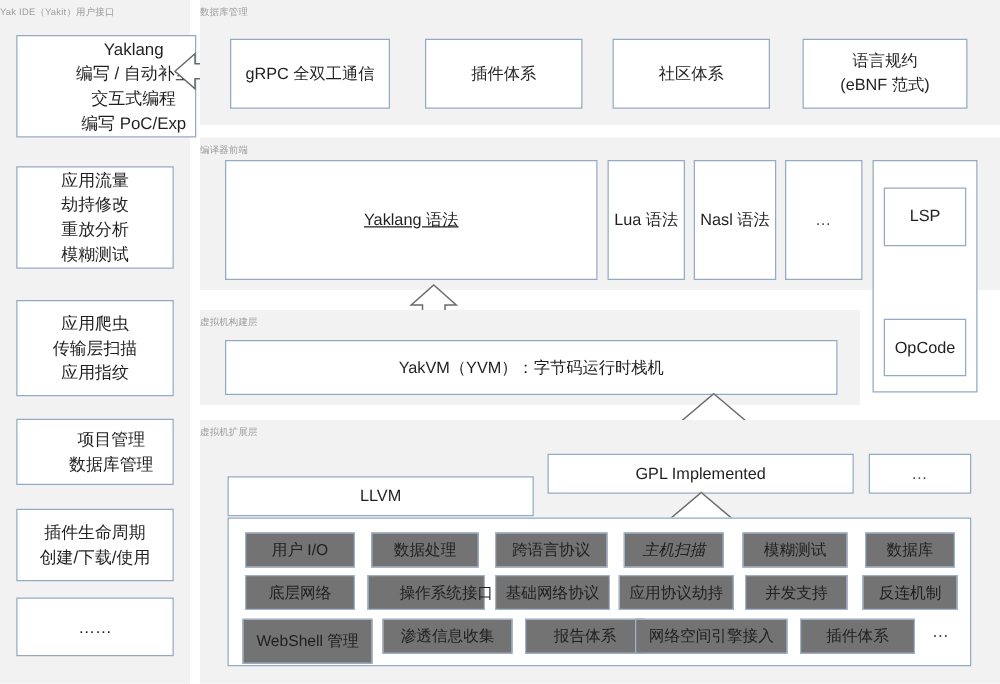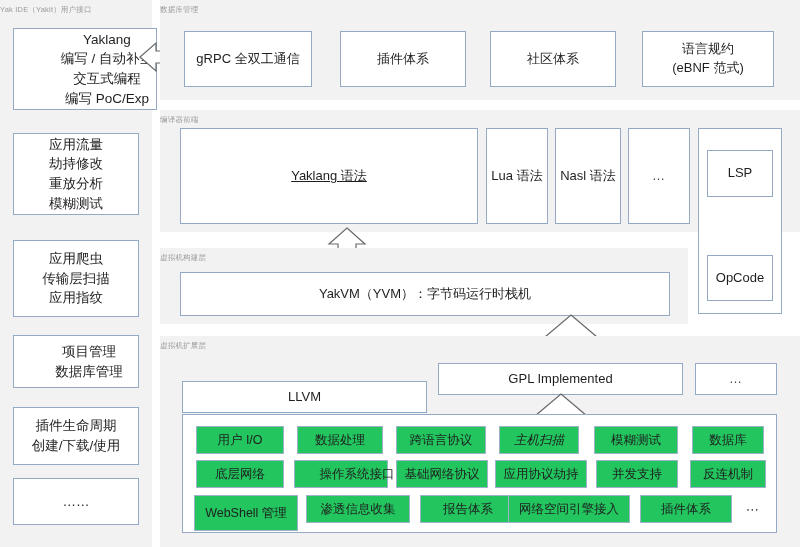--- a/index.html
+++ b/index.html
@@ -42,21 +42,21 @@
   }
   .box .dots{font-size:13px;letter-spacing:1px;color:#4a4a4a;}
 
   
   .lbox{font-size:13.5px;}
 
   
   .chip{
     position:absolute;
     box-sizing:border-box;
-    background:#22c55e;
+    background:#737373;
     border:1px solid #9fb2ca;
     display:flex;align-items:center;justify-content:center;
     font-size:12.5px;color:#1f1f1f;white-space:nowrap;
   }
   .ellipsis-inline{
     position:absolute;
     font-size:13px;color:#4a4a4a;letter-spacing:1.5px;
     display:flex;align-items:center;justify-content:center;
   }
 

